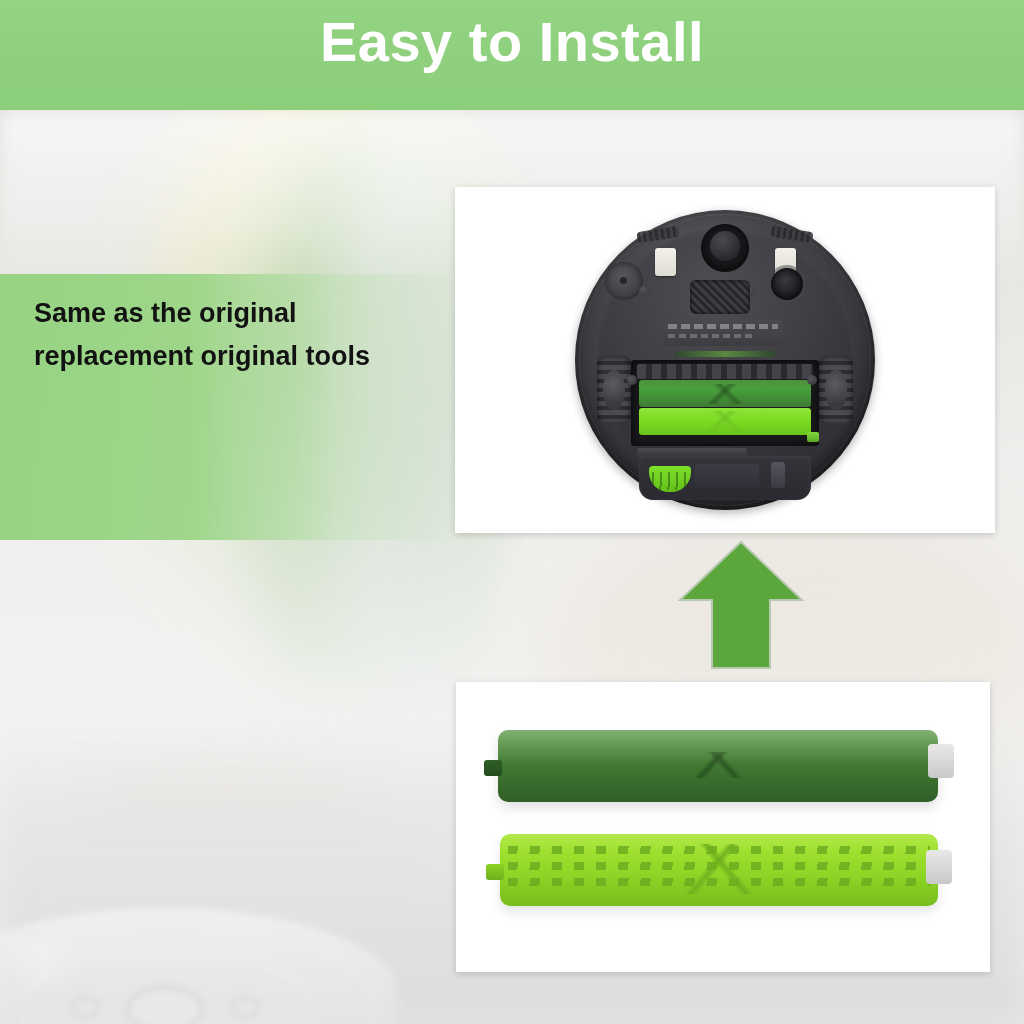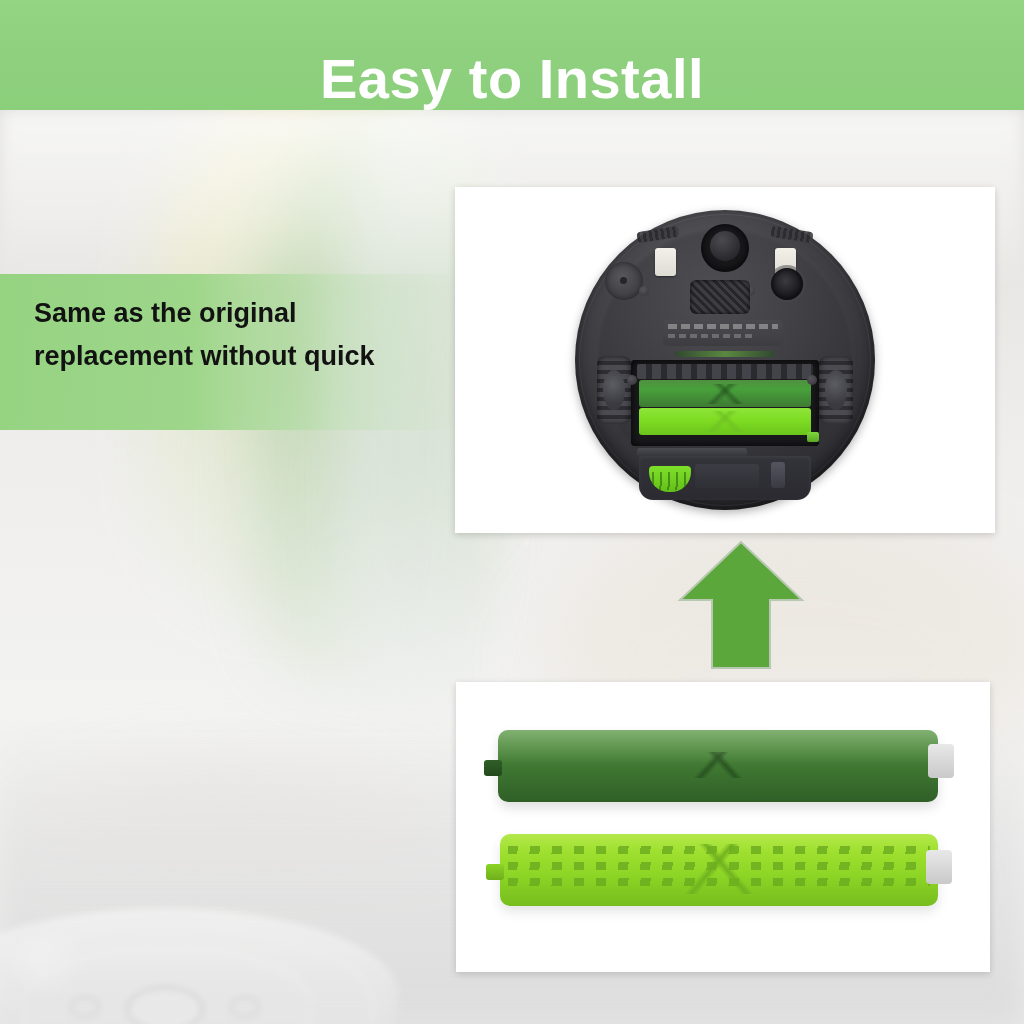--- a/index.html
+++ b/index.html
@@ -49,24 +49,24 @@
     border:2px solid rgba(150,150,150,.4);}
   .bg-robot .mb1{left:140px;top:118px;}
   .bg-robot .mb2{left:300px;top:118px;}
   .bg-robot .bump{position:absolute;left:80px;top:56px;width:76px;height:60px;border-radius:50%;
     background:radial-gradient(circle at 40% 35%,rgba(255,255,255,.9),rgba(228,228,228,0) 70%);}
 
   
   .banner{position:absolute;left:0;top:0;width:1024px;height:110px;
     background:linear-gradient(180deg,#93d583 0%,#8ed07e 50%,#8ccf7b 100%);}
   .banner-title{position:absolute;left:0;top:14px;width:1024px;text-align:center;
-    font-size:56px;font-weight:700;color:#ffffff;letter-spacing:.5px;line-height:1;margin-top:37px;}
-
-  
-  .text-band{position:absolute;left:0;top:274px;width:462px;height:156px;
+    font-size:56px;font-weight:700;color:#ffffff;letter-spacing:.5px;line-height:1;}
+
+  
+  .text-band{position:absolute;left:0;top:274px;width:462px;height:266px;
     background:linear-gradient(90deg,rgba(145,210,124,.95) 0%,rgba(150,212,130,.9) 42%,rgba(186,224,175,.45) 72%,rgba(230,240,226,0) 100%);}
   .text-band .tb-lines{position:absolute;left:34px;top:18px;width:420px;
     font-size:27px;font-weight:600;color:#121212;line-height:1.58;}
   .tb-line{white-space:nowrap;}
 
   
   .card{position:absolute;background:#ffffff;
     box-shadow:0 2px 7px rgba(0,0,0,.16);overflow:hidden;}
   .card-robot{left:455px;top:187px;width:540px;height:346px;}
   .card-brush{left:456px;top:682px;width:534px;height:290px;}
@@ -226,21 +226,21 @@
     <div class="minibtn mb2"></div>
   </div>
 
   <div class="banner">
     <div class="banner-title">Easy to Install</div>
   </div>
 
   <div class="text-band">
     <div class="tb-lines">
       <div class="tb-line">Same as the original</div>
-      <div class="tb-line">replacement without quick</div>
+      <div class="tb-line">replacement original tools</div>
     </div>
   </div>
 
   <div class="card card-robot">
     <div class="robot">
       <div class="shell"></div>
       <div class="outer-ring"></div>
       <div class="inner-plate"></div>
 
       <div class="vent vent-l"></div>

